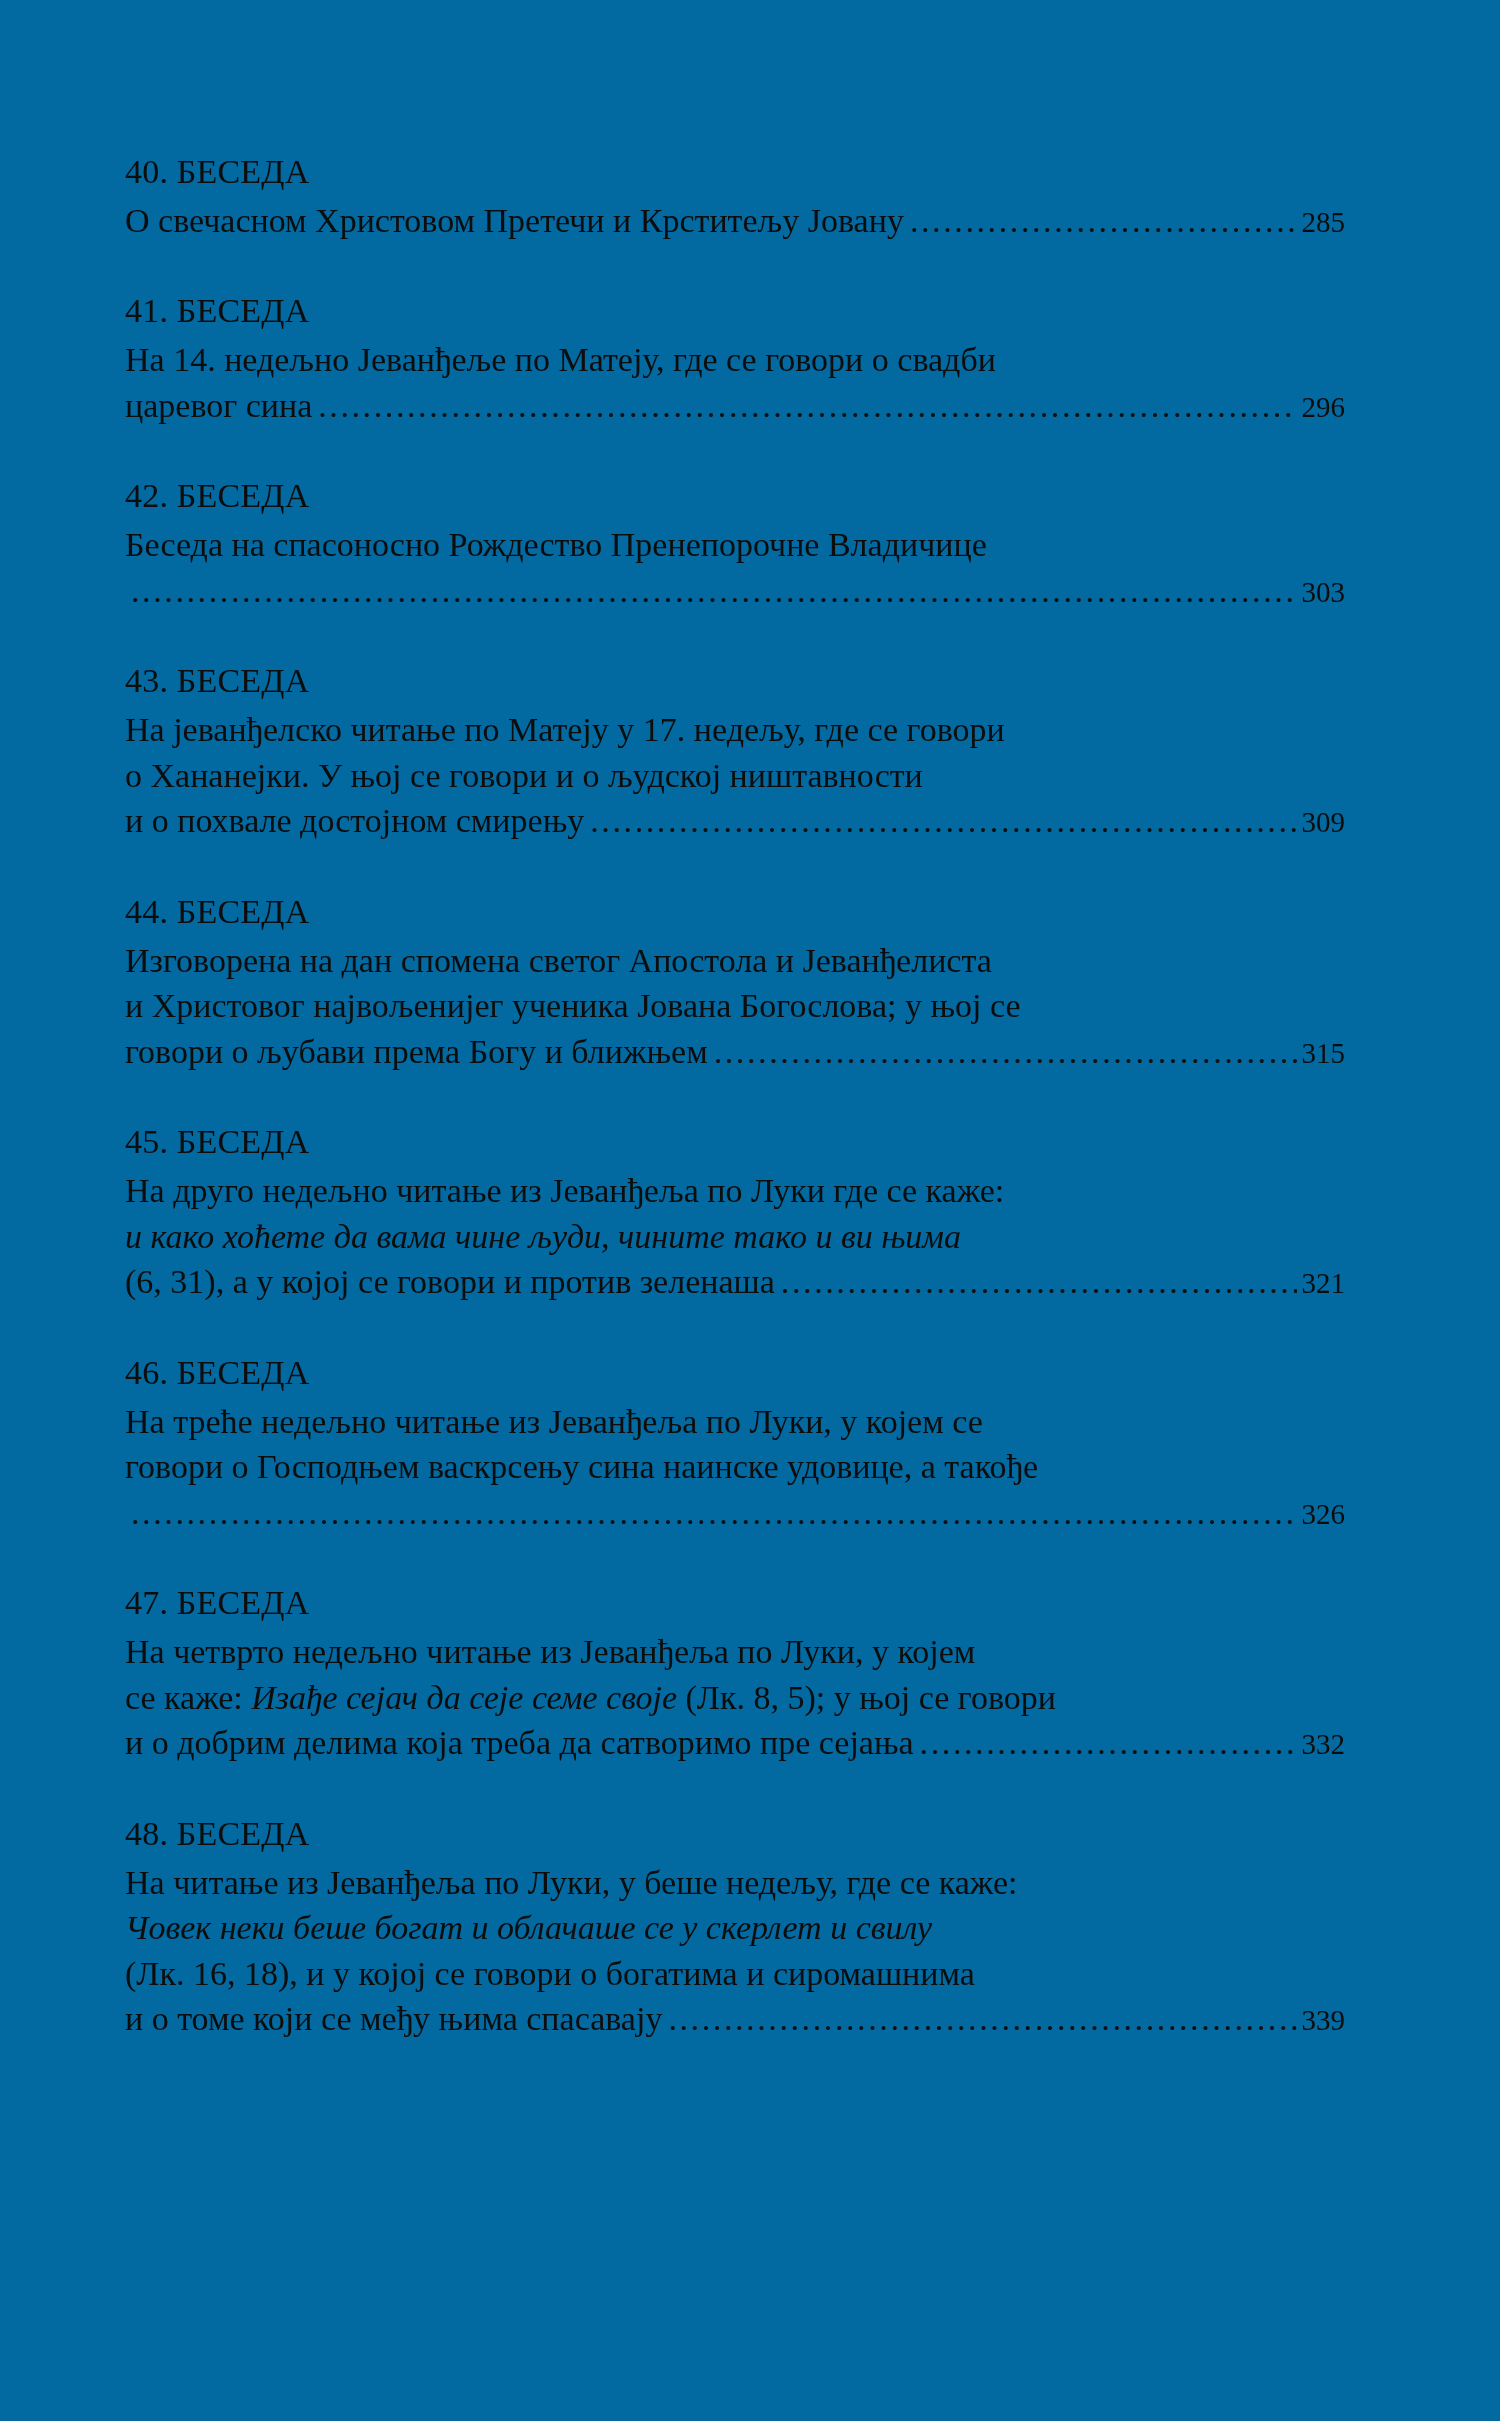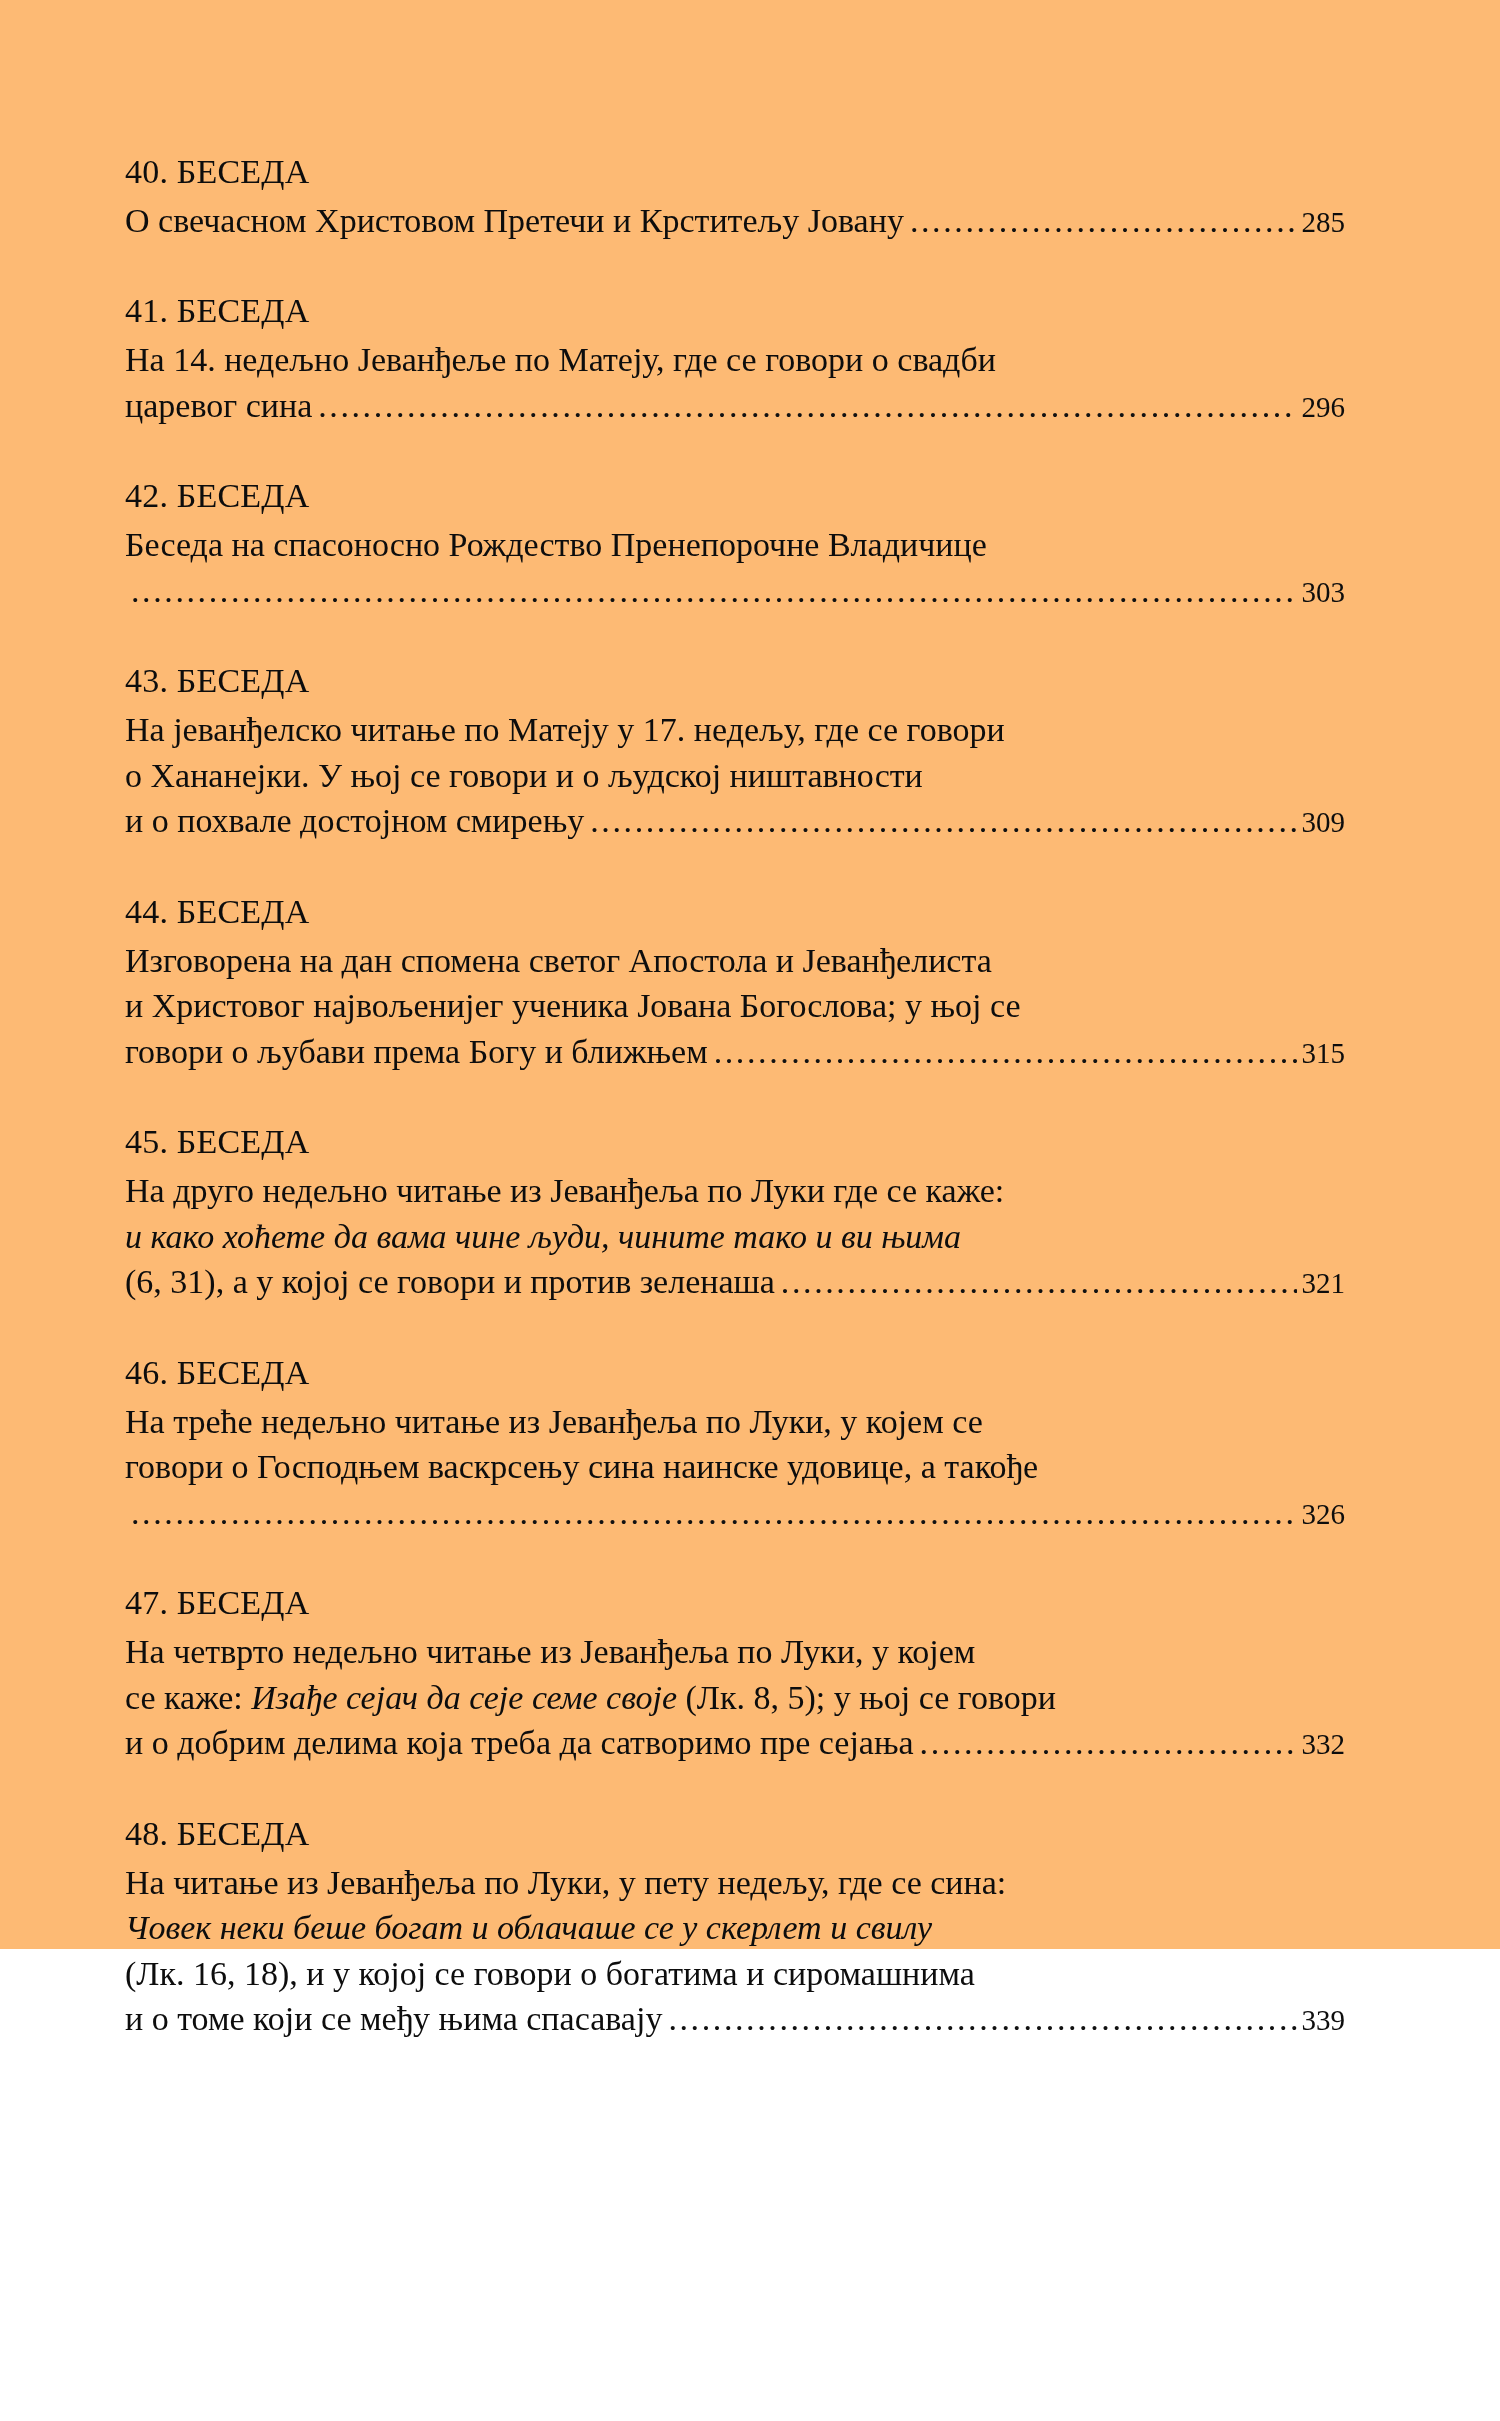--- a/index.html
+++ b/index.html
@@ -11,24 +11,24 @@
     width: 1500px;
     height: 2421px;
     font-family: "Liberation Serif", "DejaVu Serif", serif;
     color: #0d0d0d;
     -webkit-font-smoothing: antialiased;
   }
 
   .page {
     position: relative;
     width: 1500px;
-    height: 1949px;
+    height: 2421px;
     box-sizing: border-box;
     padding: 150px 155px 0 125px;
-    background: #fdba74;
+    background: #0369a1;
   }
 
   .toc {
     width: 1220px;
   }
 
   .toc-entry {
     margin-bottom: 46px;
   }
 
@@ -185,21 +185,21 @@
           <span class="ltext">и о добрим делима која треба да сатворимо пре сејања</span>
           <span class="leader"></span>
           <span class="pageno">332</span>
         </div>
       </div>
     </div>
 
     <div class="toc-entry">
       <div class="entry-number">48. БЕСЕДА</div>
       <div class="entry-lines">
-        <div class="line">На читање из Јеванђеља по Луки, у пету недељу, где се сина:</div>
+        <div class="line">На читање из Јеванђеља по Луки, у беше недељу, где се каже:</div>
         <div class="line it">Човек неки беше богат и облачаше се у скерлет и свилу</div>
         <div class="line">(Лк. 16, 18), и у којој се говори о богатима и сиромашнима</div>
         <div class="line leader-line">
           <span class="ltext">и о томе који се међу њима спасавају</span>
           <span class="leader"></span>
           <span class="pageno">339</span>
         </div>
       </div>
     </div>
 

